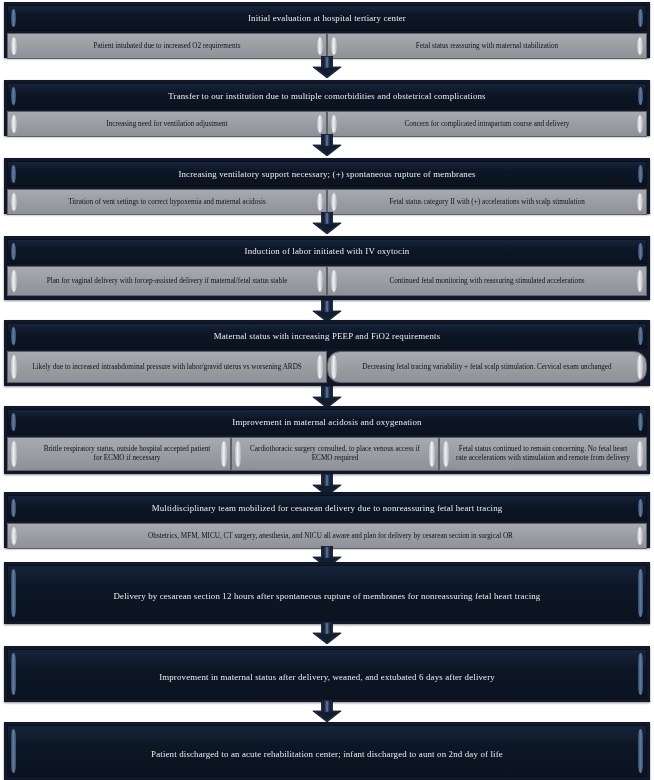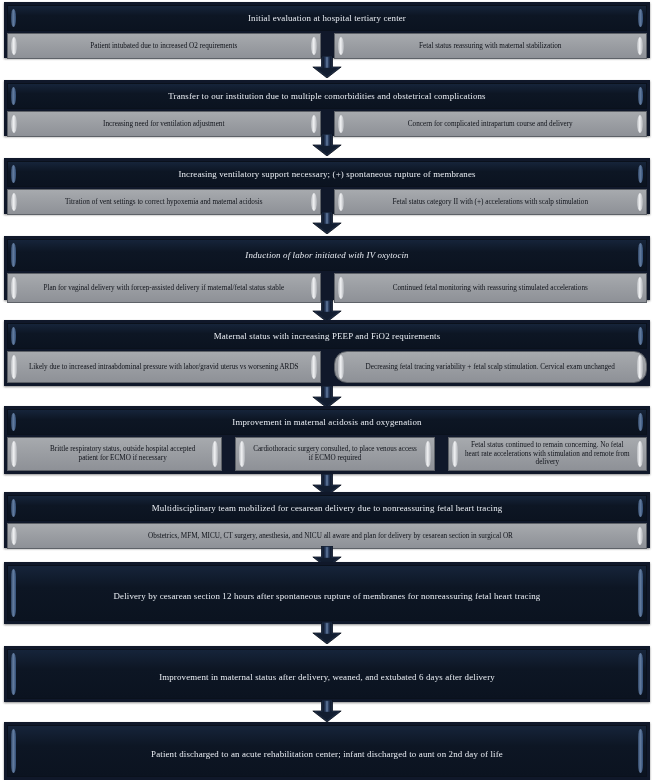--- a/index.html
+++ b/index.html
@@ -54,21 +54,21 @@
   .pill-l { left: 3px; }
   .pill-r { right: 3px; }
   .hdr .pill-l, .hdr .pill-r {
     background: linear-gradient(90deg, #2e4566 0%, #6a84a8 45%, #33507a 100%);
     opacity: .95;
   }
 
   
   .subrow {
     display: flex;
-    gap: 13px;
+    gap: 0;
     margin-top: 2px;
   }
   .cell {
     position: relative;
     flex: 1 1 0;
     background: linear-gradient(180deg, #a7aaae 0%, #9a9da2 50%, #8e9197 100%);
     border: 1px solid #5e6268;
     color: #10131a;
     text-align: center;
     display: flex;
@@ -201,21 +201,21 @@
         <stop offset="70%" stop-color="#33496d"></stop>
         <stop offset="100%" stop-color="#16213a"></stop>
       </linearGradient>
     </defs>
     <polygon points="13,0 27,0 27,14 38,14 20,28 2,14 13,14" fill="#121d30" stroke="#0a111c" stroke-width="1"></polygon>
     <rect x="16" y="1" width="8" height="14" fill="url(#ag22)" opacity="0.95"></rect>
     <polygon points="20,26.5 4.5,14.6 13.8,14.6 13.8,1 26.2,1 26.2,14.6 35.5,14.6" fill="none" stroke="#2b3d5c" stroke-width="0.7" opacity="0.8"></polygon>
   </svg>
     </div>
     <div class="block" style="position:absolute; left:0; right:0; top:236px; height:64px;">
-      <div class="hdr" style="height:32px;font-style:italic;">
+      <div class="hdr" style="height:25px;">
       <span class="pill-l"></span>
         <span class="pill-r"></span>
       <span class="txt">Induction of labor initiated with IV oxytocin</span>
     </div>
       <div class="subrow" style="height:23px;">
         <div class="cell" style="height:30px;">
           <span class="pill-l"></span>
           <span class="pill-r"></span>
           <span class="txt">Plan for vaginal delivery with forcep-assisted delivery if maternal/fetal status stable</span>
         </div>

